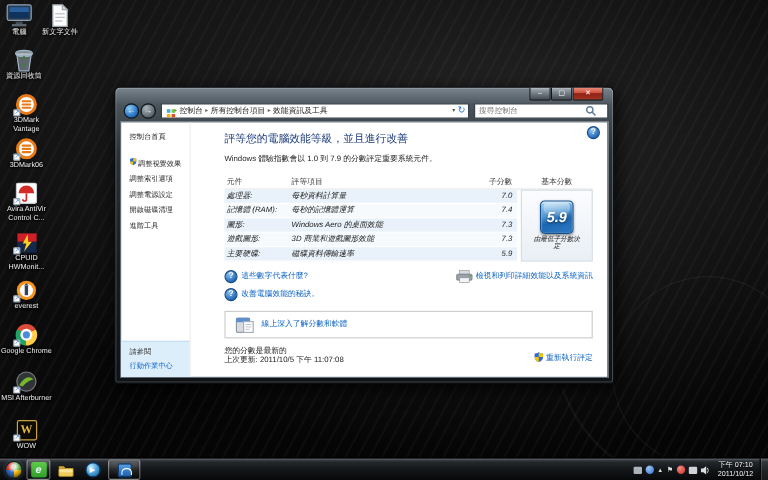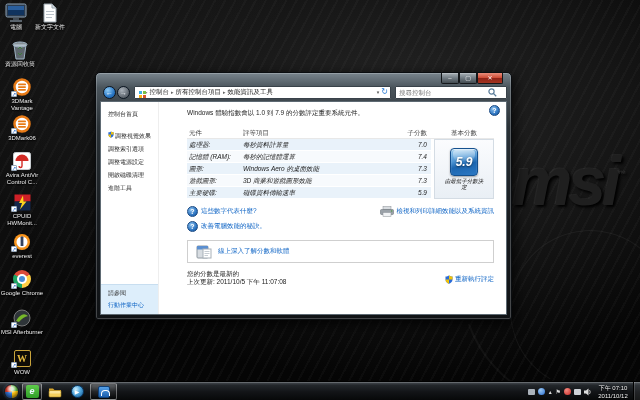--- a/index.html
+++ b/index.html
@@ -155,21 +155,20 @@
   .show-desktop { position:absolute; right:0; top:0; width:7px; height:19px; border-left:1px solid #000;
     background:rgba(255,255,255,0.07); box-shadow:inset 1px 0 0 rgba(255,255,255,0.15); }
 </style>
 </head>
 <body>
 
 <div class="desktop">
   <div class="streaks"></div>
   <div class="swoosh1"></div>
   <div class="swoosh2"></div>
-  <div class="watermark"><span>msi</span><sup>™</sup></div>
 
   <div class="dicon" style="left:1px;top:3px;width:30px">
     <div class="art">
       <svg width="22" height="20" viewBox="0 0 22 20">
           <rect x="1" y="1" width="20" height="13" rx="1.5" fill="#2b3b4e" stroke="#8fa3b5"></rect>
           <rect x="3" y="3" width="16" height="9" fill="#10335e"></rect>
           <rect x="3" y="3" width="16" height="4" fill="#2a5f9e"></rect>
           <rect x="8" y="15" width="6" height="2" fill="#434c55"></rect>
           <rect x="5" y="17" width="12" height="2" fill="#59636c"></rect>
         </svg>
@@ -337,20 +336,21 @@
         <div class="side-item">開啟磁碟清理</div>
         <div class="side-item">進階工具</div>
         <div class="see-also">
           <div class="hdr">請參閱</div>
           <div class="lnk">行動作業中心</div>
         </div>
       </div>
 
       <div class="main">
         <div class="help-top qicon">?</div>
+        <div class="page-title">評等您的電腦效能等級，並且進行改善</div>
         <div class="page-sub">Windows 體驗指數會以 1.0 到 7.9 的分數評定重要系統元件。</div>
 
         <div class="wei-table">
           <div class="thead">
             <div class="c-comp">元件</div>
             <div class="c-det">評等項目</div>
             <div class="c-sub">子分數</div>
             <div class="c-base">基本分數</div>
           </div>
           <div class="tbody-wrap">

